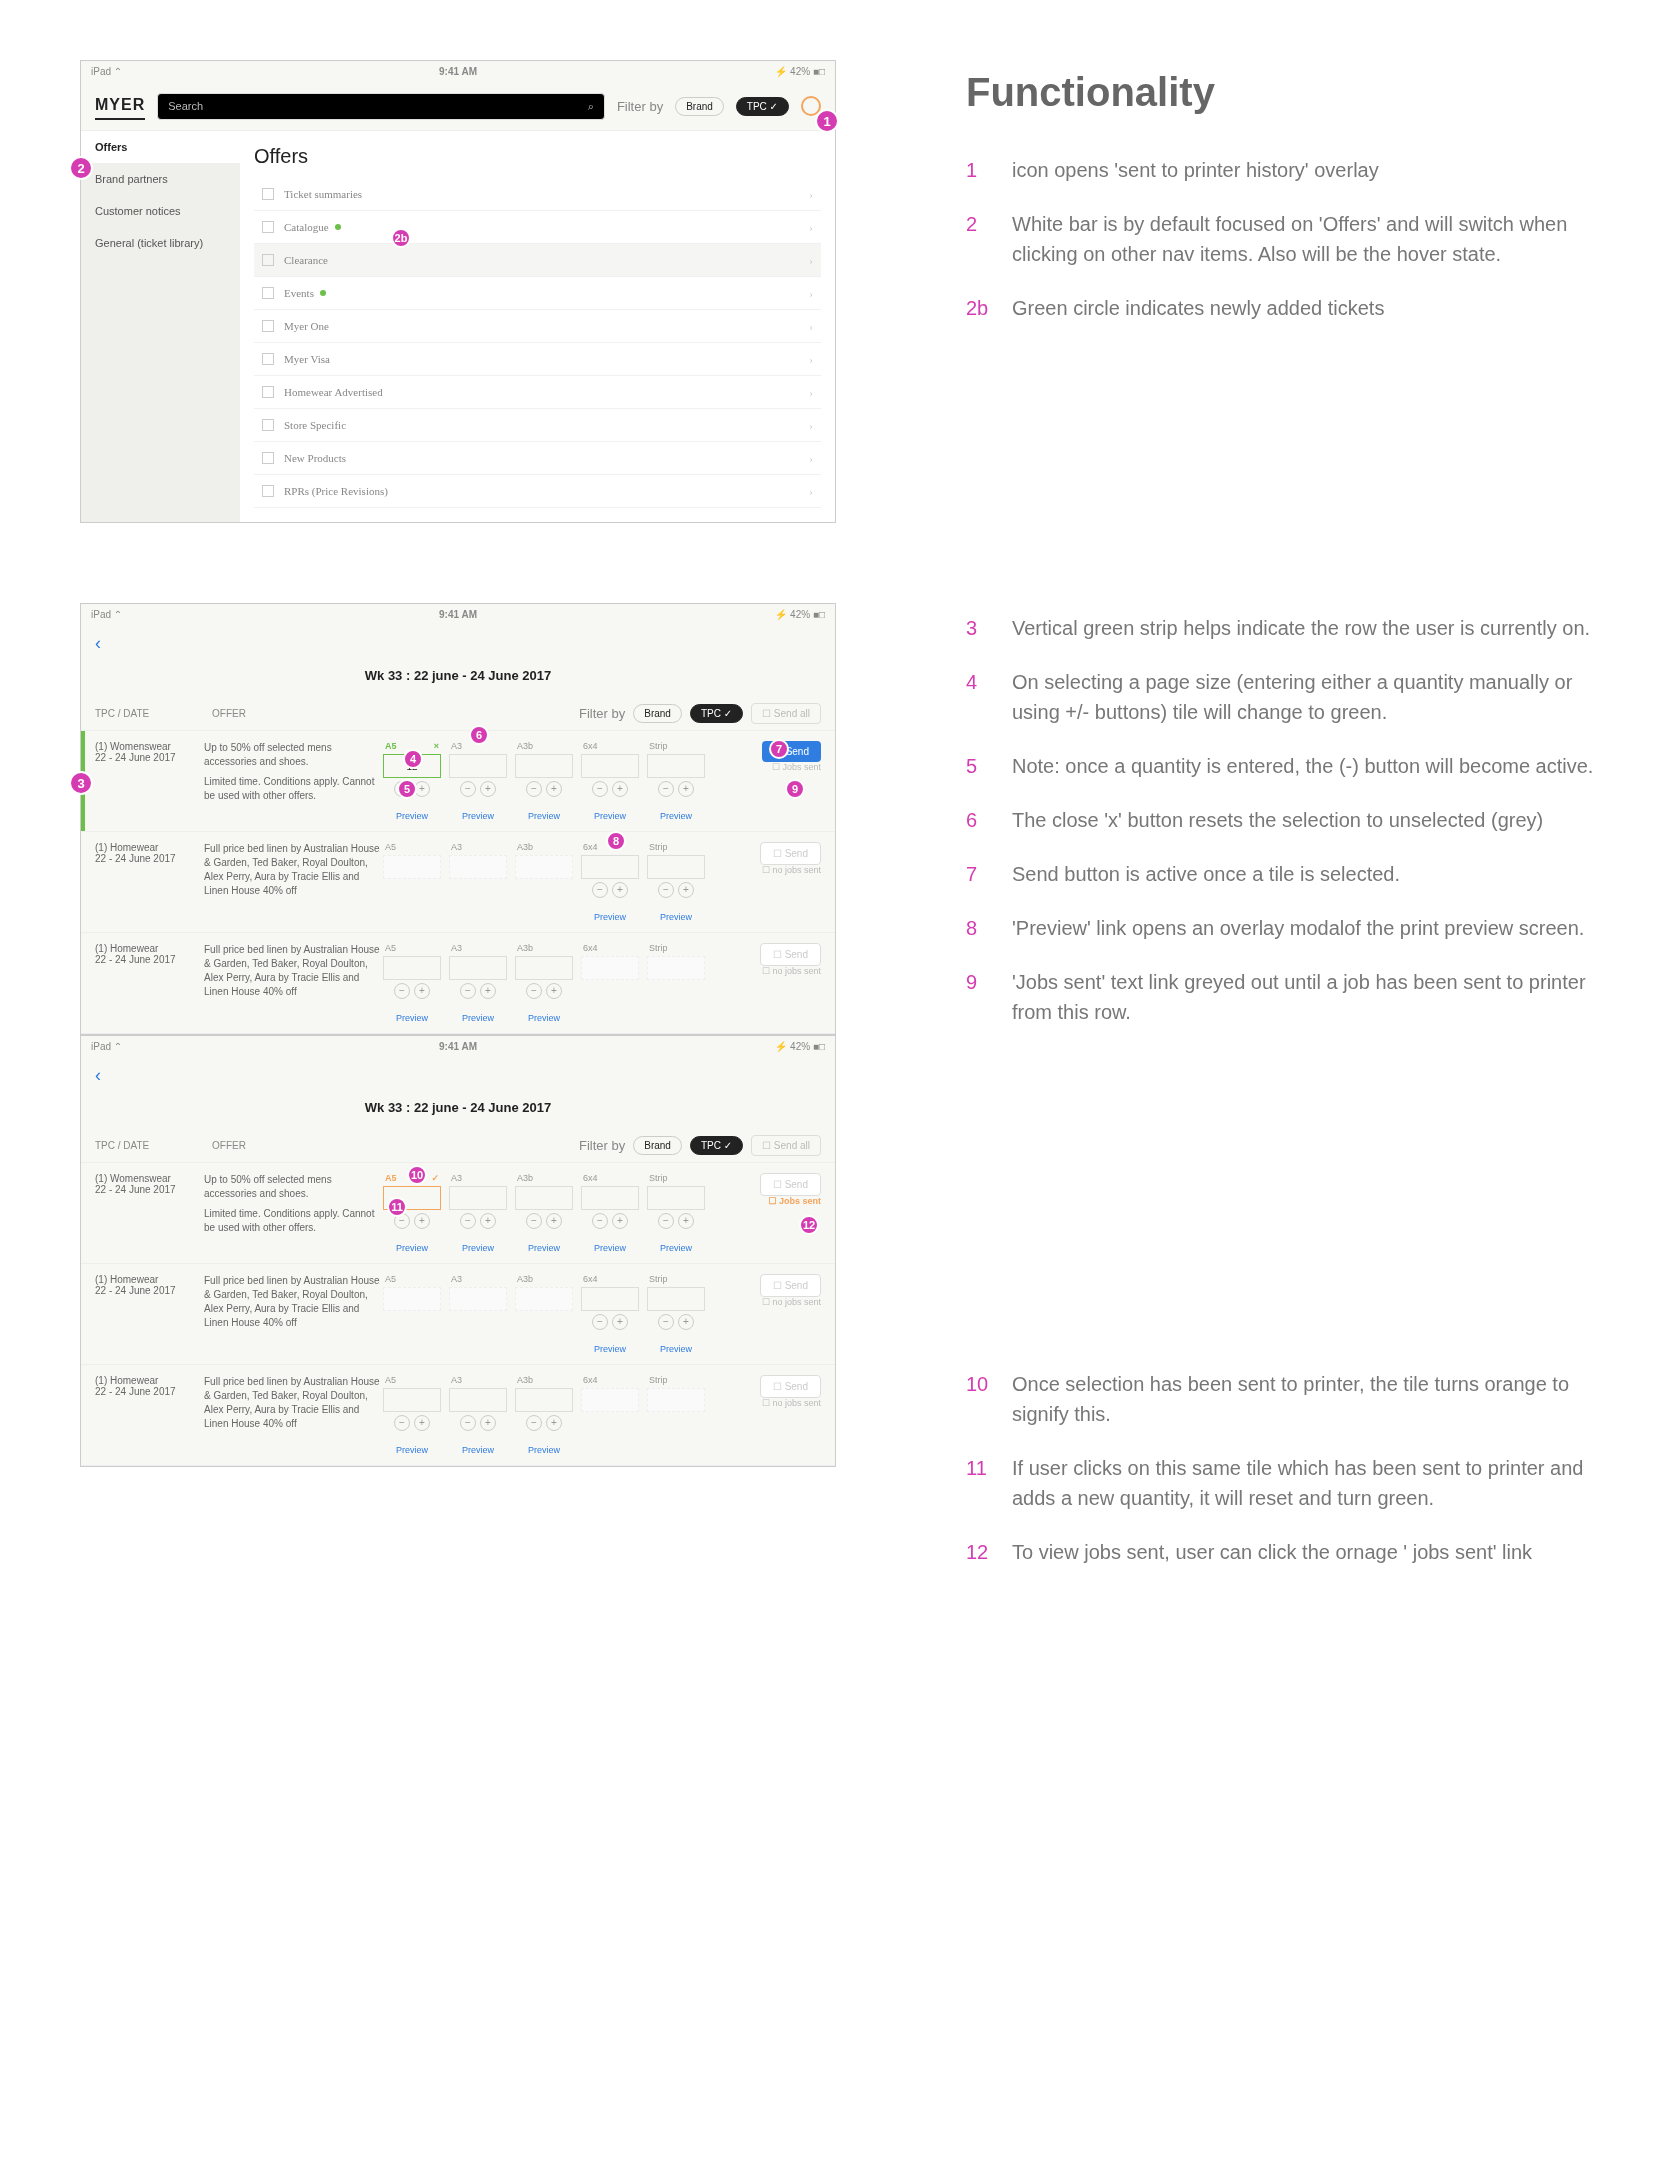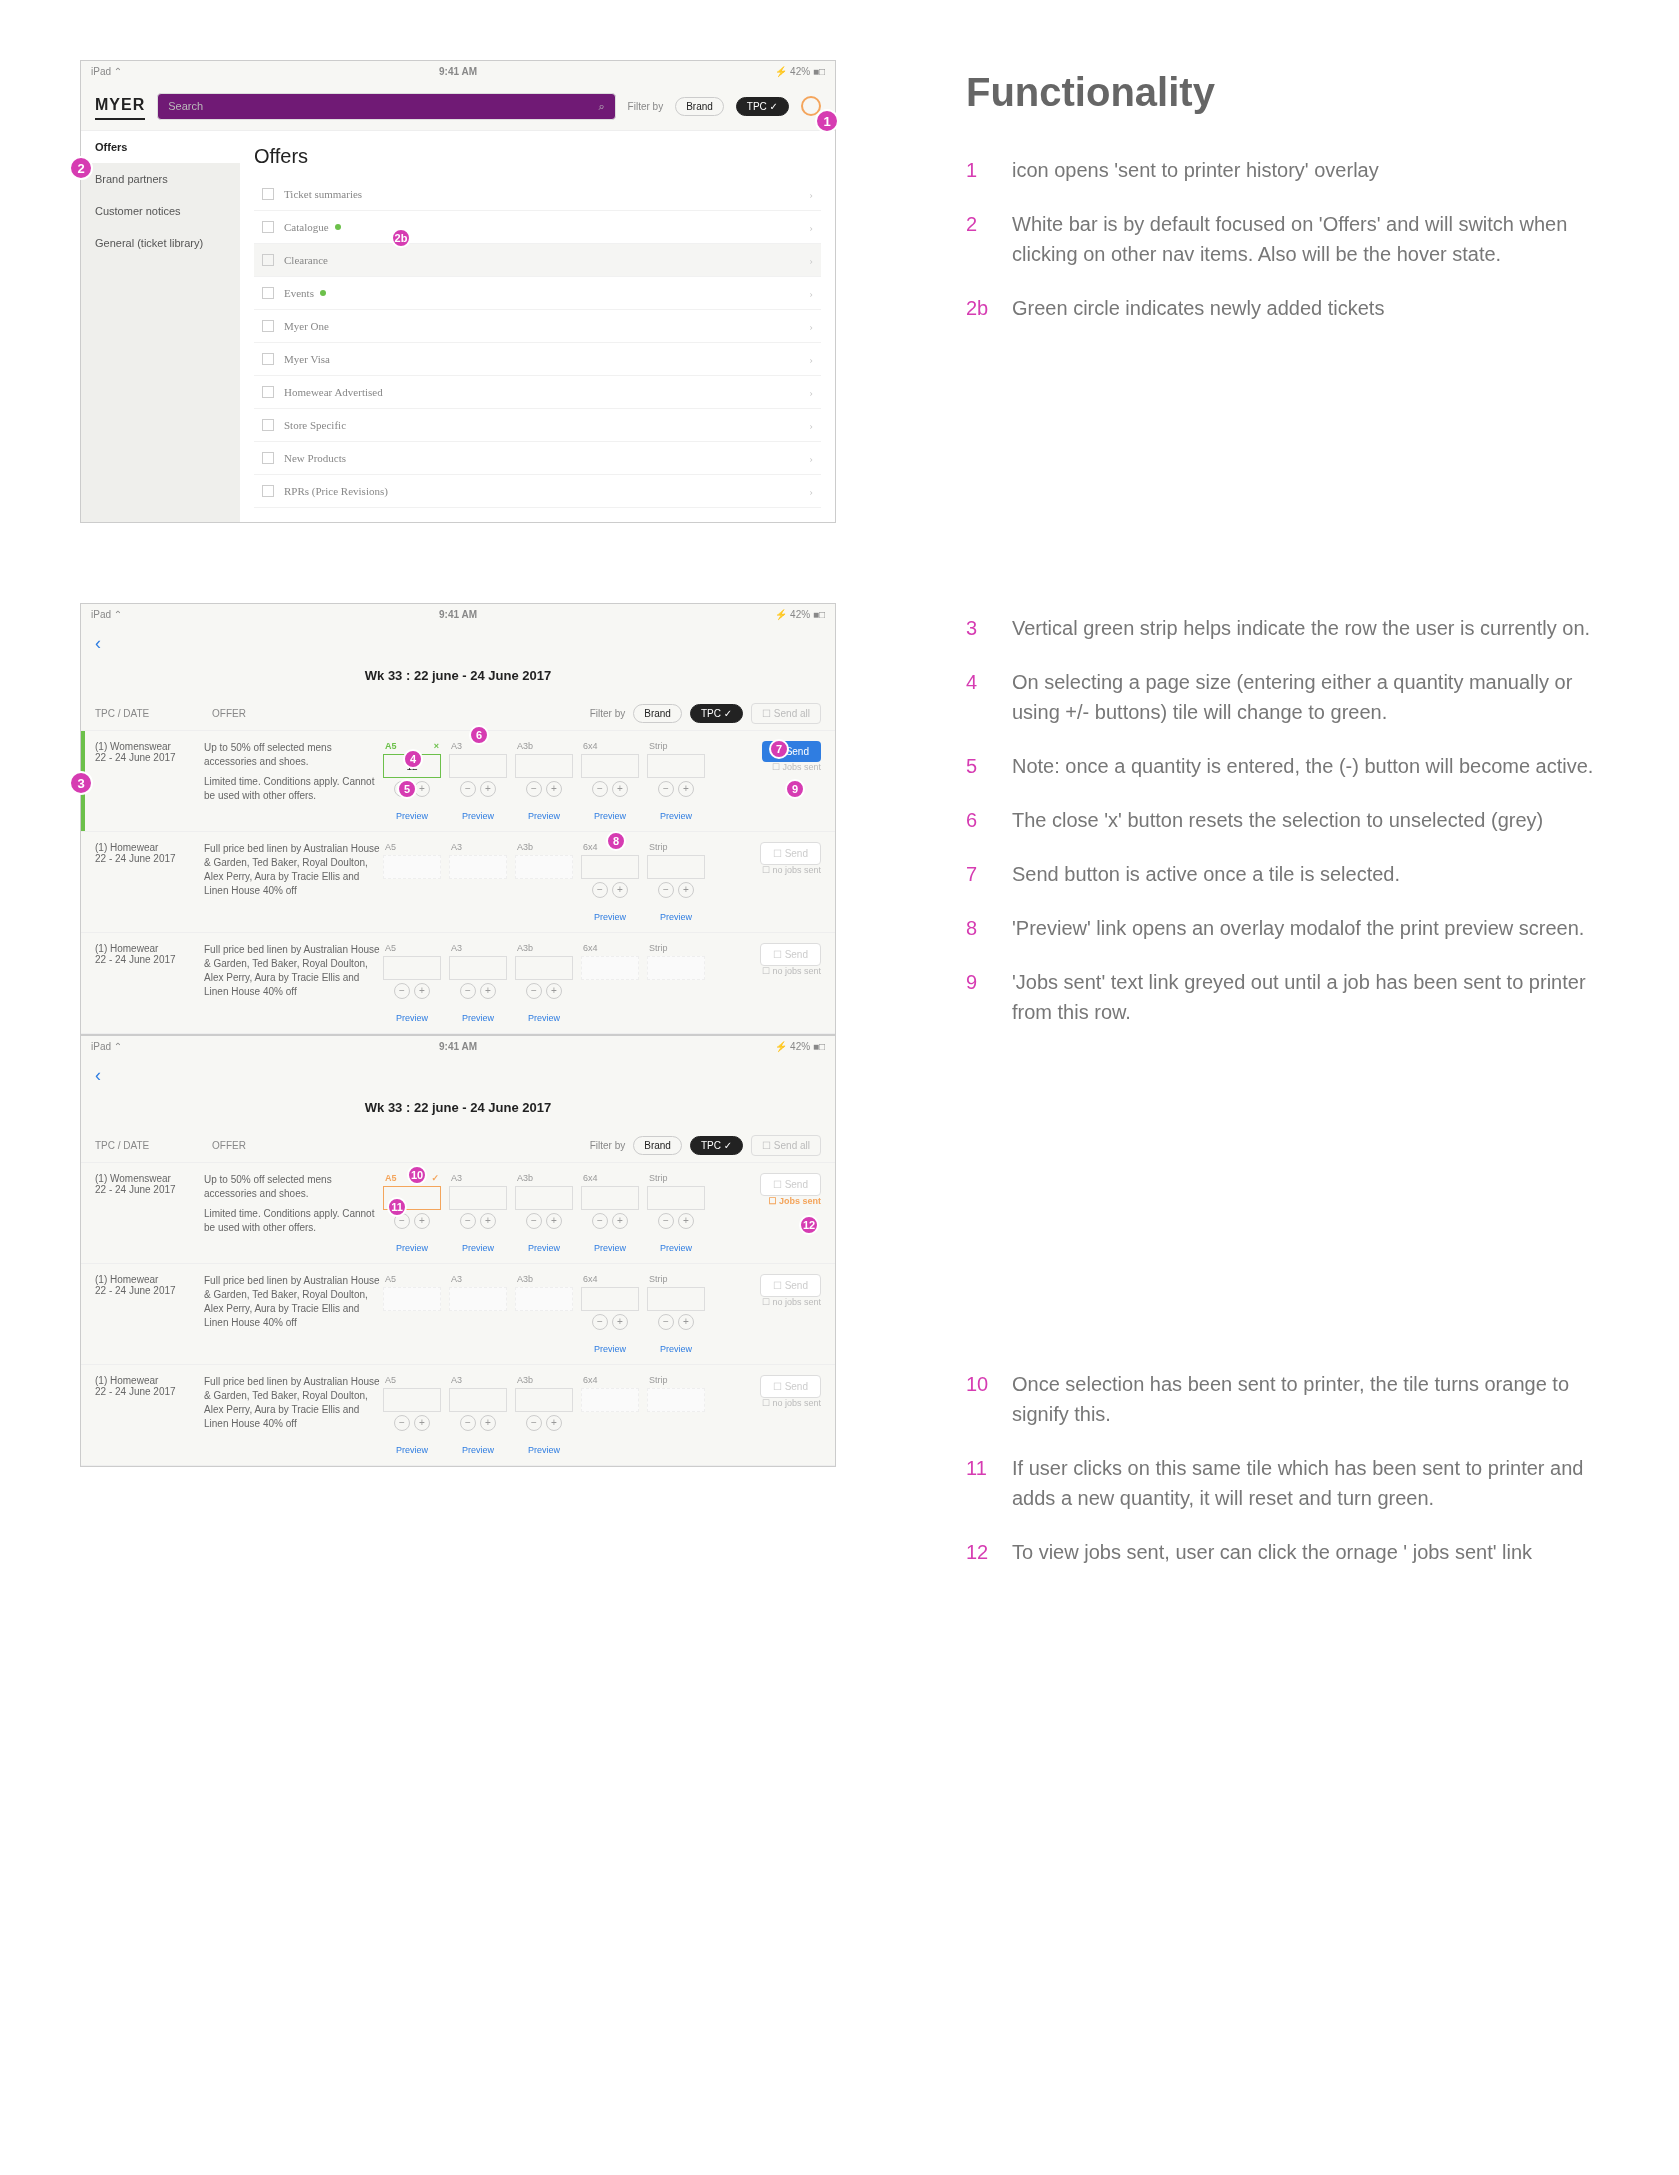--- a/index.html
+++ b/index.html
@@ -12,22 +12,22 @@
 h2.caption { font-size: 22px; font-weight: 600; color: #555; margin: 30px 0 20px 0; }
 
 
 .ipad { width: 756px; border: 1px solid #ccc; background: #f7f7f4; font-size: 11px; position: relative; }
 .statusbar { display: flex; justify-content: space-between; align-items: center; padding: 5px 10px; color: #888; font-size: 10px; }
 .statusbar .center { position: absolute; left: 50%; transform: translateX(-50%); font-weight: 600; }
 
 
 .hdr { display: flex; align-items: center; padding: 10px 14px; gap: 12px; background: #f7f7f4; border-bottom: 1px solid #eee; }
 .logo { font-weight: 800; letter-spacing: 1px; font-size: 16px; color: #222; padding: 4px 0; border-bottom: 2px solid #222; }
-.searchbox { flex: 1; background: #701a75; border: 1px solid #ddd; border-radius: 4px; padding: 6px 10px; color: #bbb; display: flex; justify-content: space-between; align-items: center; }
-.filterlabel { color: #888; font-size: 10px; }
+.searchbox { flex: 1; background: #000000; border: 1px solid #ddd; border-radius: 4px; padding: 6px 10px; color: #bbb; display: flex; justify-content: space-between; align-items: center; }
+.filterlabel { color: #888; font-size: 13px; }
 .pill { border: 1px solid #ccc; border-radius: 12px; padding: 3px 10px; font-size: 10px; }
 .pill.dark { background: #222; color: #fff; border-color: #222; }
 .history-icon { width: 20px; height: 20px; border-radius: 50%; border: 2px solid #f4a55c; display: inline-block; position: relative; }
 .split { display: flex; }
 .sidebar { width: 159px; background: #efefec; padding: 0; }
 .sidebar .item { padding: 10px 14px; font-size: 11px; color: #555; }
 .sidebar .item.active { background: #fff; font-weight: 600; color: #222; }
 .content { flex: 1; background: #fff; padding: 14px; }
 .content h3 { font-size: 20px; font-weight: 400; margin-bottom: 10px; }
 .row { display: flex; align-items: center; padding: 10px 8px; border-bottom: 1px solid #f1f1f1; color: #888; font-family: Liberation Serif, serif; }

